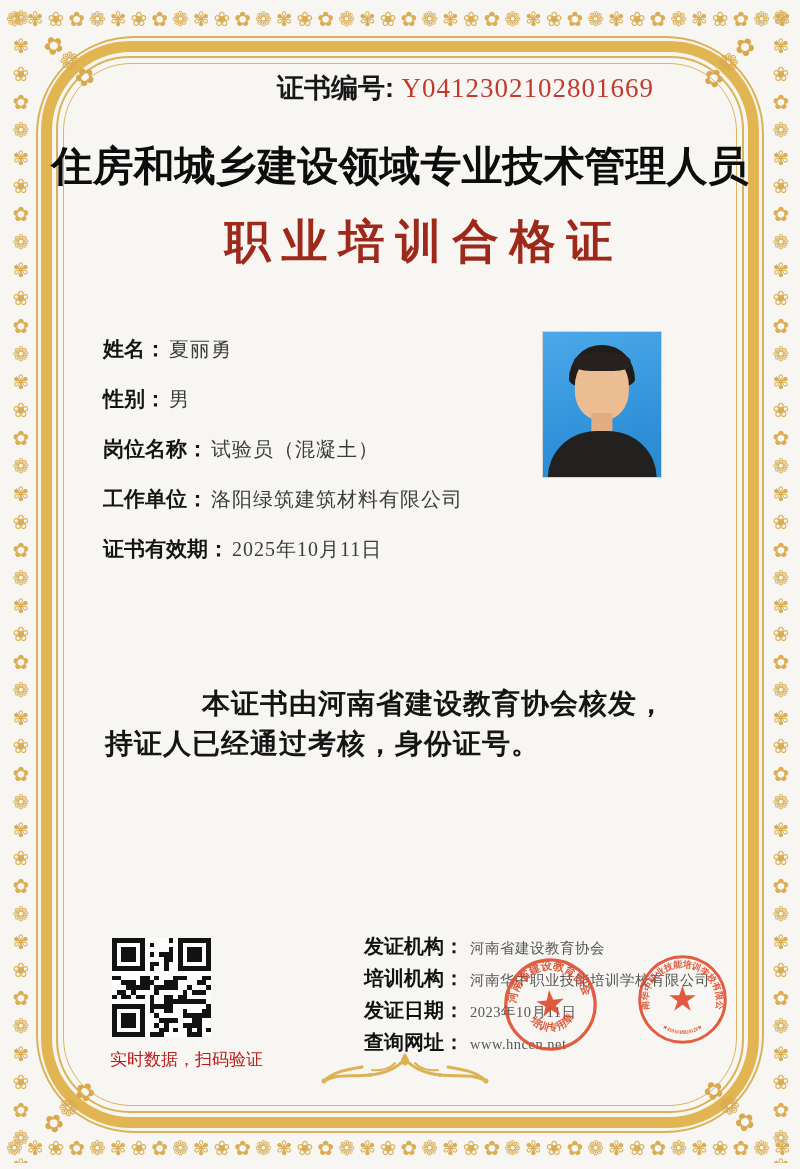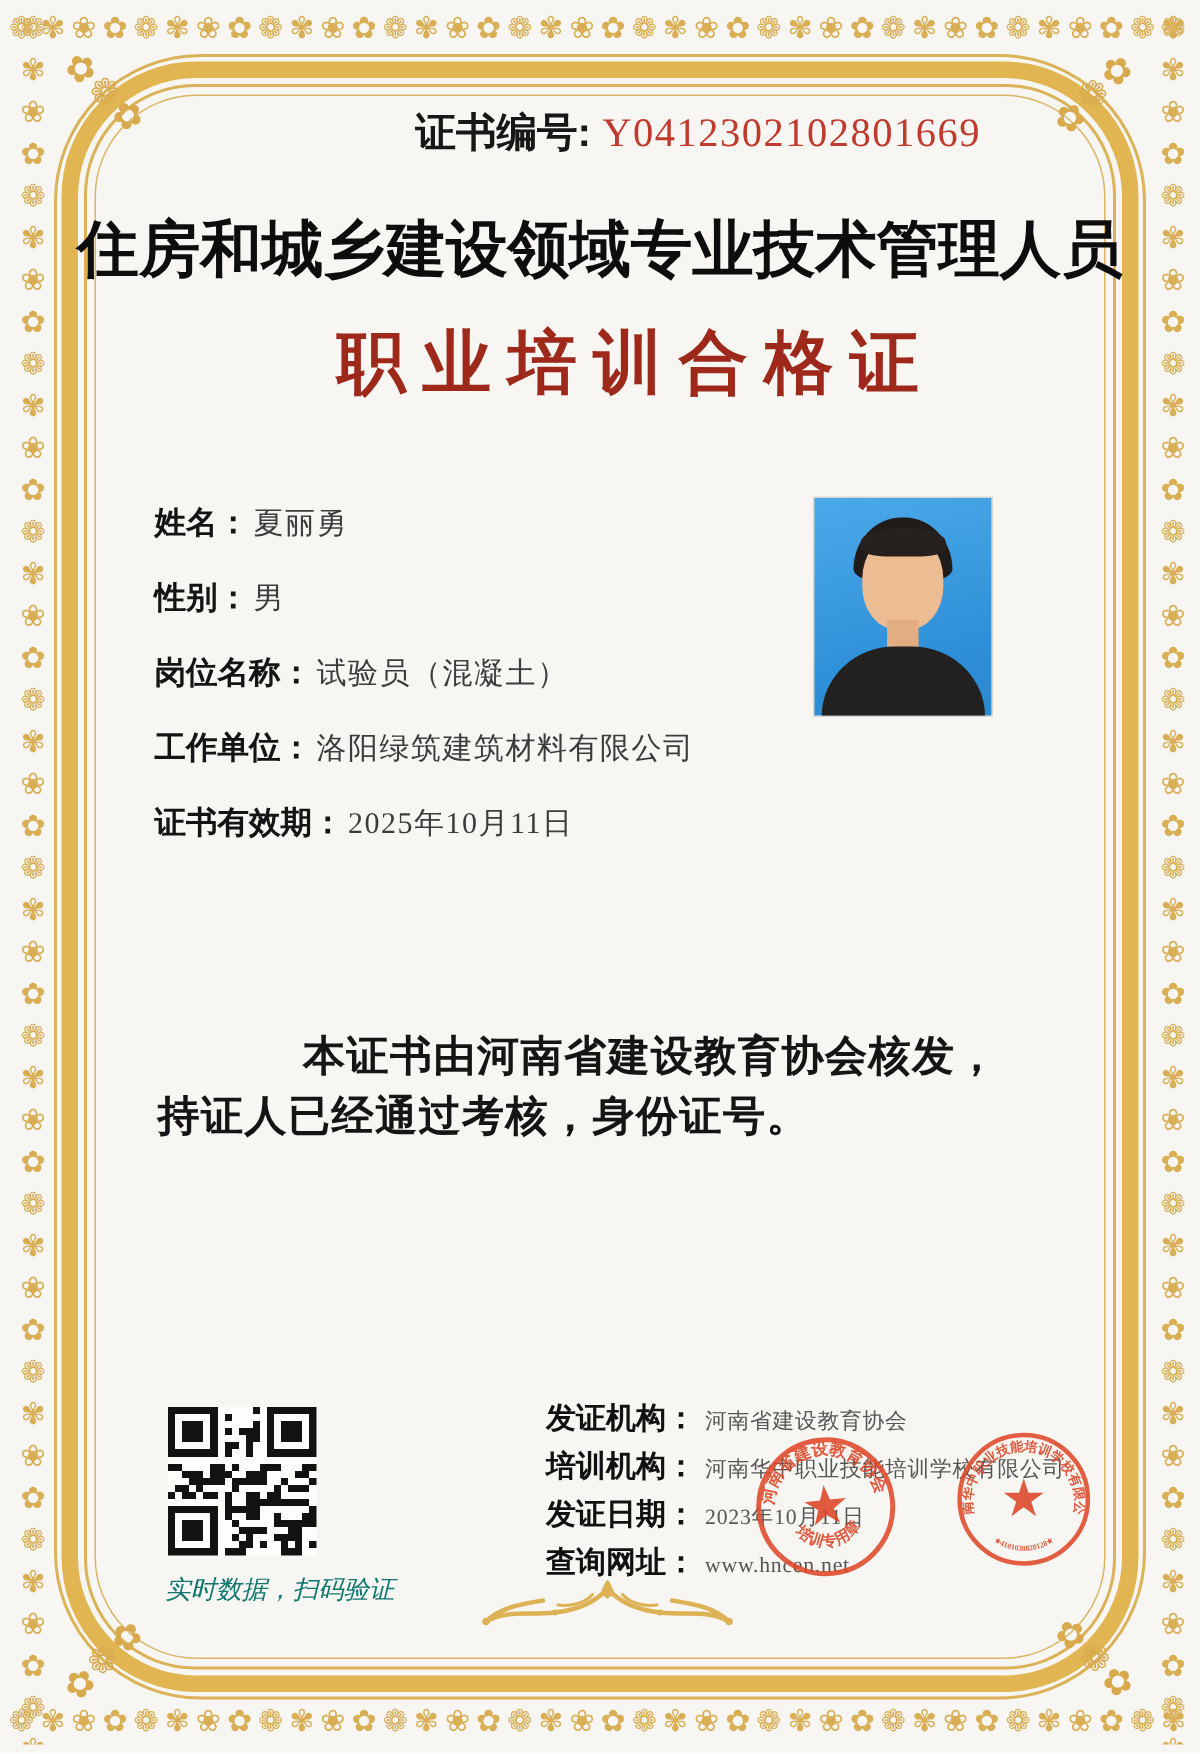--- a/index.html
+++ b/index.html
@@ -64,21 +64,21 @@
   .photo .body { position:absolute; left:50%; bottom:-2%; width:92%; height:34%;
                  transform:translateX(-50%); background:#23211f;
                  border-radius:45% 45% 0 0 / 95% 95% 0 0; }
   .statement { position:absolute; left:105px; top:684px; width:600px;
                font-size:28px; font-weight:600; color:#151515; line-height:40px;
                letter-spacing:1px; }
   .statement .l1 { padding-left:97px; }
   
   .qr-block { position:absolute; left:112px; top:938px; }
   .qr-caption { position:absolute; left:110px; top:1048px;
-                font-family:"Liberation Serif", serif; font-size:17px; color:#0f766e;font-style:italic; }
+                font-family:"Liberation Serif", serif; font-size:17px; color:#b91c1c; }
   .issue-info { position:absolute; left:364px; top:934px; width:345px; }
   .issue-row { height:32px; display:flex; align-items:baseline; white-space:nowrap; }
   .issue-label { font-family:"Liberation Serif", serif; font-weight:bold;
                  font-size:20px; color:#111; line-height:24px; }
   .issue-value { font-family:"Liberation Serif", serif; font-size:14.5px; color:#555;
                  padding-left:6px; letter-spacing:0.5px; }
   .stamp { position:absolute; opacity:0.88; }
   .stamp-left  { left:502px; top:956px; transform:rotate(-6deg); }
   .stamp-right { left:636px; top:953px; }
   .flourish { position:absolute; left:300px; top:1053px; }

